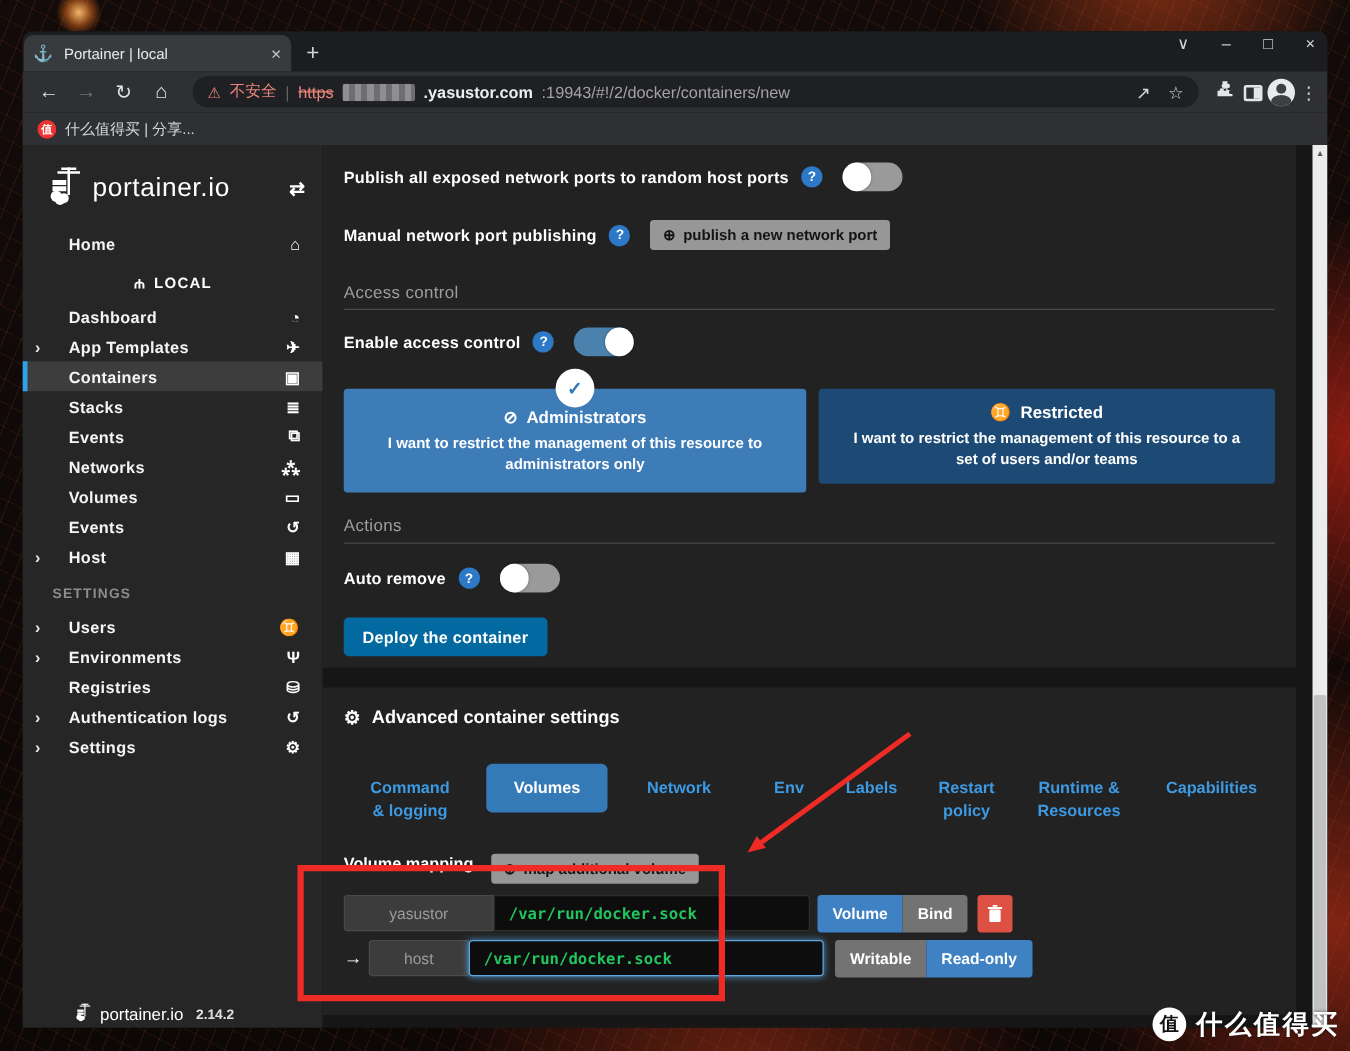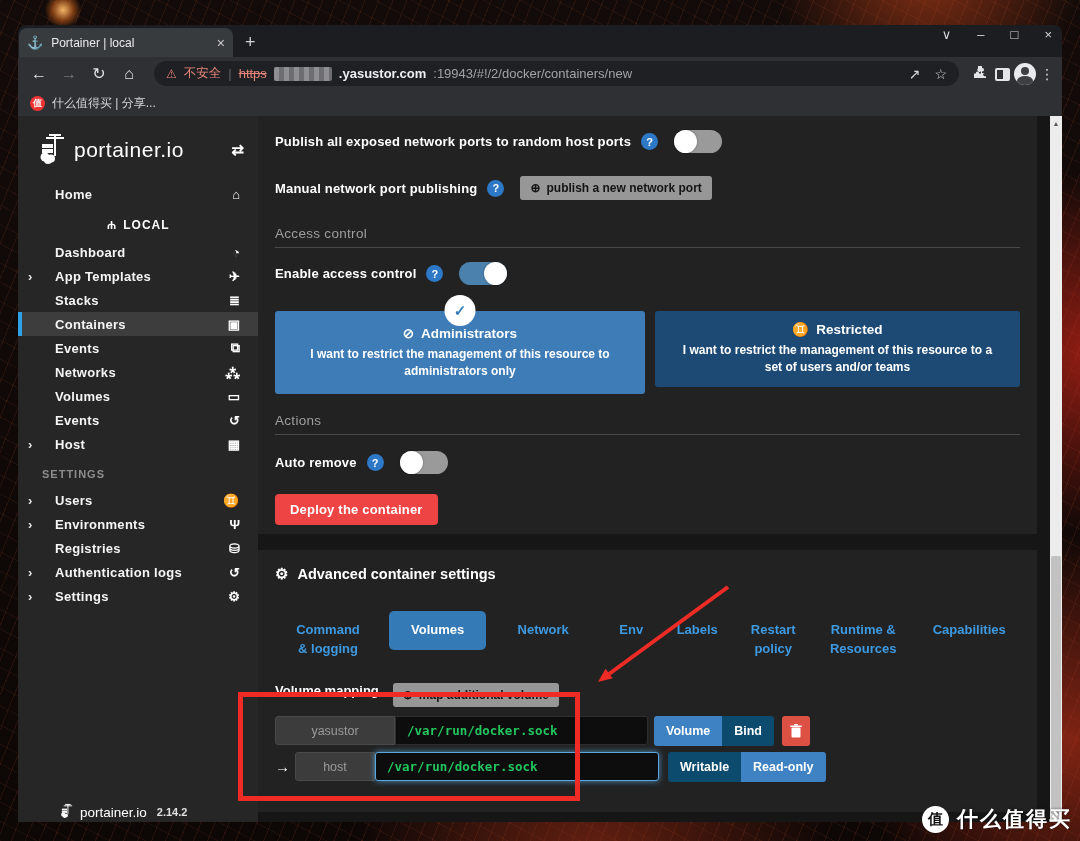--- a/index.html
+++ b/index.html
@@ -118,21 +118,21 @@
   .cards { display:flex; gap:10px; margin-top:26px; align-items:flex-start; }
   .card { border-radius:3px; color:#fff; text-align:center; padding:14px 20px 10px; position:relative; }
   .card-admin { width:378px; height:83px; background:#3e7cb8; }
   .card-restricted { width:373px; height:76px; background:#1d4a75; padding-top:10px; }
   .card-badge { position:absolute; left:50%; top:-14px; transform:translateX(-50%); width:27px; height:27px;
     border-radius:50%; background:#fff; color:#337ab7; font-size:15px; font-weight:bold;
     display:flex; align-items:center; justify-content:center; box-shadow:0 0 0 2px #fff; }
   .card-title { font-size:13.5px; font-weight:bold; display:flex; justify-content:center; gap:7px; align-items:center; }
   .card-desc { font-size:12px; font-weight:bold; margin-top:5px; line-height:1.45; }
 
-  .btn-primary { background:#ef4444; color:#fff; border:none; border-radius:4px; font-size:13px;
+  .btn-primary { background:#0369a1; color:#fff; border:none; border-radius:4px; font-size:13px;
     font-weight:bold; padding:8px 15px; font-family:"Liberation Sans",sans-serif; letter-spacing:.2px; }
 
   
   .adv-title { display:flex; align-items:center; gap:9px; padding-top:15px; color:#fff;
     font-size:14.5px; font-weight:bold; }
   .gear { font-size:15px; color:#fff; }
   .tabs { display:flex; margin:28px 0 0 18px; gap:26px; align-items:flex-start; }
   .tabcell { color:#3d9ae2; font-size:13px; font-weight:bold; text-align:center; line-height:1.45; padding-top:10px; }
   .t-cmd { width:70px; } .t-net { width:62px; } .t-env { width:32px;margin-left:15px; } .t-lab { width:48px; }
   .t-res { width:52px; } .t-run { width:76px; } .t-cap { width:84px; }
@@ -148,21 +148,21 @@
   .tinput { height:29px; background:#0d0d0d; border:1px solid #2e2e2e; color:#22c55e;
     font-family:"DejaVu Sans Mono",monospace; font-size:12.5px; font-weight:bold; padding:0 11px;
     border-radius:0 3px 3px 0; }
   .tinput.i-container { width:253px; }
   .tinput.i-host { width:284px; }
   .tinput.focused { border:1px solid #5aa7e0; box-shadow:0 0 6px rgba(90,167,224,.8); border-radius:3px; }
   .grp { display:flex; }
   .gbtn { color:#fff; font-size:12.5px; font-weight:bold; height:30px; display:flex; align-items:center;
     justify-content:center; padding:0 12px; }
   .g-light { background:#3e82c4; }
-  .g-dark { background:#0c4a6e; }
+  .g-dark { background:#737373; }
   .r1 { border-radius:3px 0 0 3px; } .r2 { border-radius:0 3px 3px 0; }
   .btn-trash { width:28px; height:30px; background:#dd5145; border:none; border-radius:3px; margin-left:8px;
     display:flex; align-items:center; justify-content:center; }
   .host-arrow { width:20px; color:#fff; font-size:15px; font-weight:bold; }
 
   
   .anno-rect { position:absolute; left:238px; top:692px; width:342px; height:109px;
     border:5px solid #ee2b24; z-index:50; }
   .anno-arrow { position:absolute; left:585px; top:575px; z-index:50; }
   .watermark { position:absolute; right:8px; bottom:8px; z-index:60; display:flex; align-items:center; gap:8px; }
@@ -262,29 +262,29 @@
         <div class="srow">
           <span class="nochev"></span>
           <span class="slabel">Dashboard</span>
           <span class="sicon">◔</span>
         </div>
         <div class="srow">
           <span class="chev">›</span>
           <span class="slabel">App Templates</span>
           <span class="sicon">✈</span>
         </div>
+        <div class="srow active">
+          <span class="nochev"></span>
+          <span class="slabel">Containers</span>
+          <span class="sicon">▣</span>
+        </div>
         <div class="srow">
           <span class="nochev"></span>
           <span class="slabel">Stacks</span>
           <span class="sicon">≣</span>
-        </div>
-        <div class="srow active">
-          <span class="nochev"></span>
-          <span class="slabel">Containers</span>
-          <span class="sicon">▣</span>
         </div>
         <div class="srow">
           <span class="nochev"></span>
           <span class="slabel">Events</span>
           <span class="sicon">⧉</span>
         </div>
         <div class="srow">
           <span class="nochev"></span>
           <span class="slabel">Networks</span>
           <span class="sicon">⁂</span>

